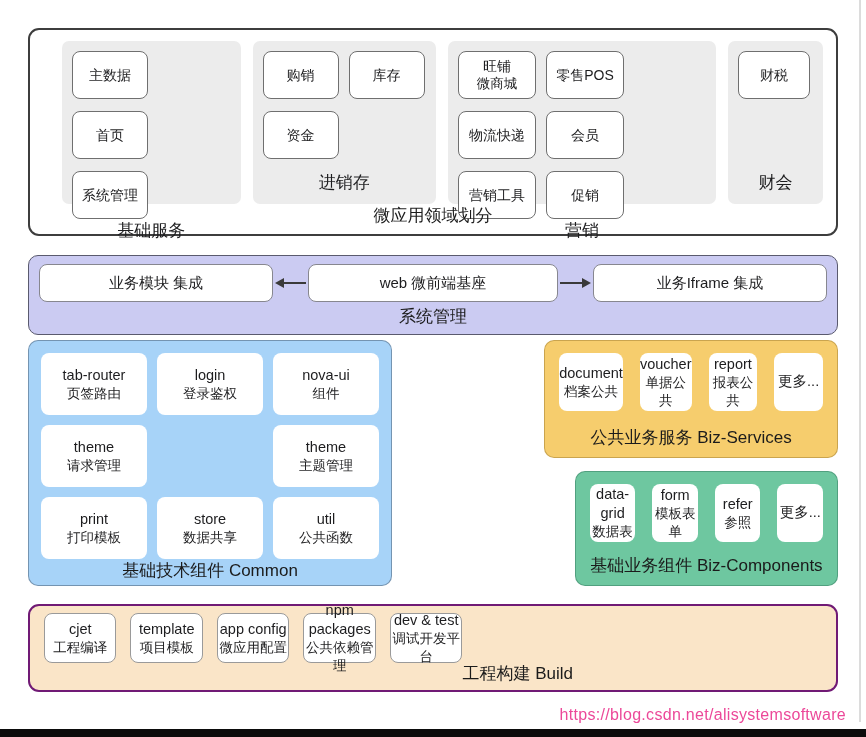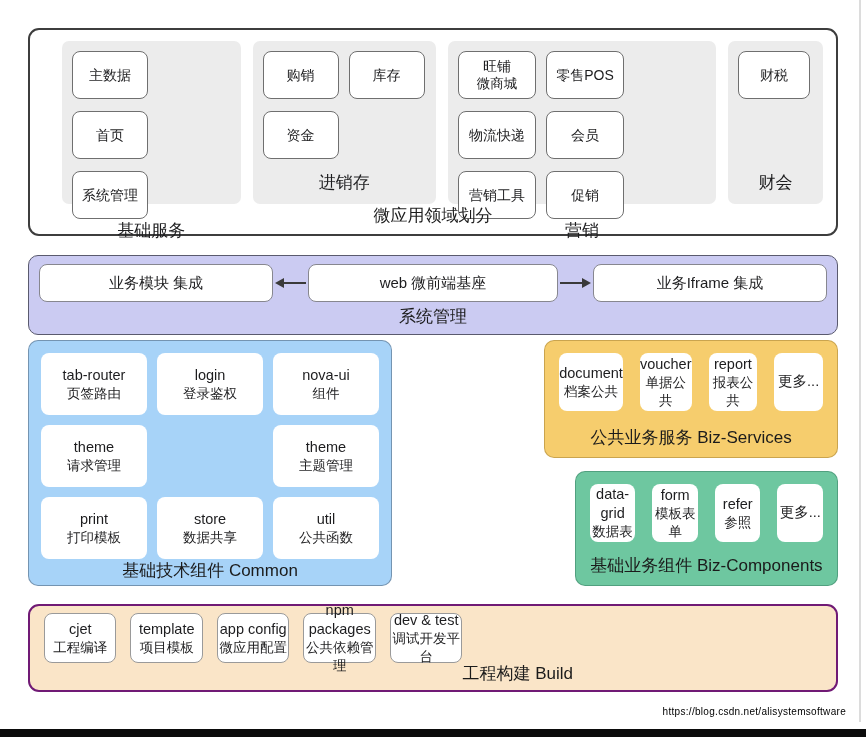--- a/index.html
+++ b/index.html
@@ -186,22 +186,22 @@
     height: 50px;
     border: 1px solid #9a9a9a;
   }
   .build-box > .section-label { margin-top: auto; padding-bottom: 2px; }
 
   
   .watermark {
     position: absolute;
     right: 20px;
     top: 706px;
-    font-size: 10px;
-    color: #000000;
+    font-size: 16px;
+    color: #ec4899;
     letter-spacing: 0.3px;
   }
   .bottom-bar {
     position: absolute;
     left: 0; right: 0; bottom: 0;
     height: 8px;
     background: #0b0b0b;
   }
   .right-edge-line {
     position: absolute;

